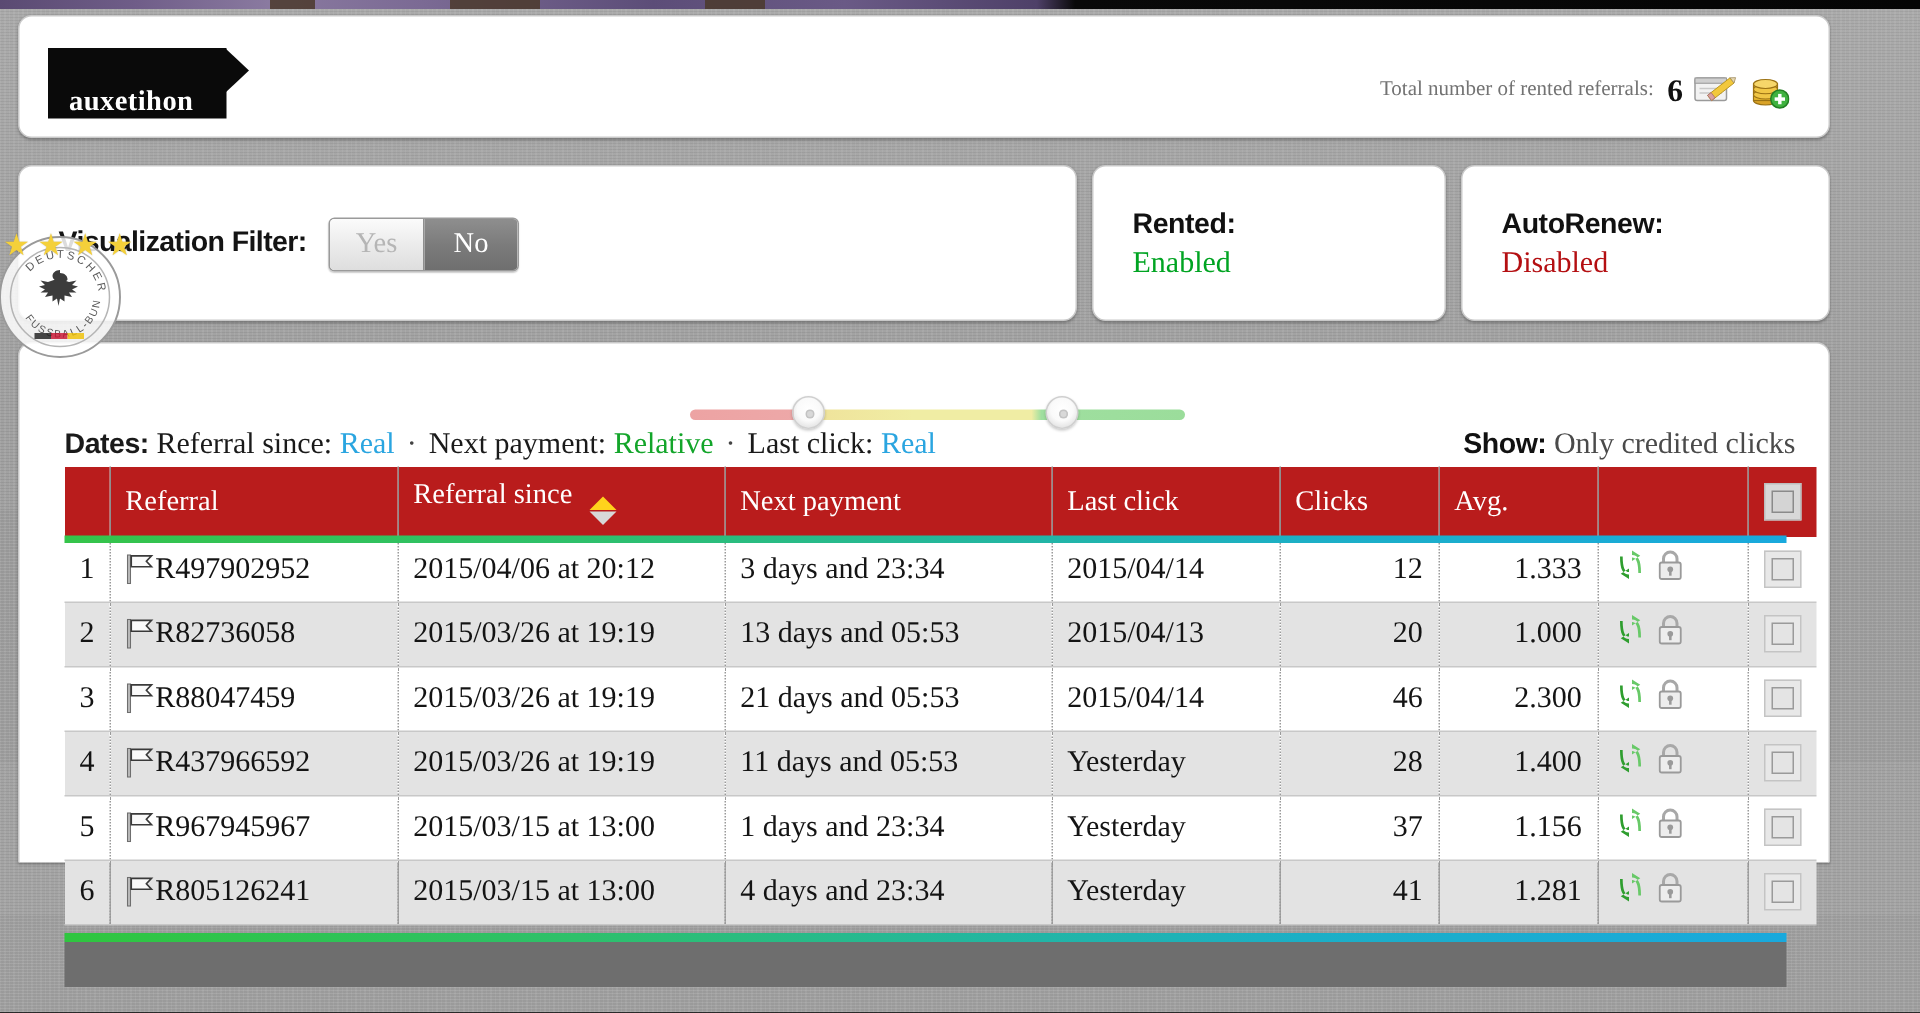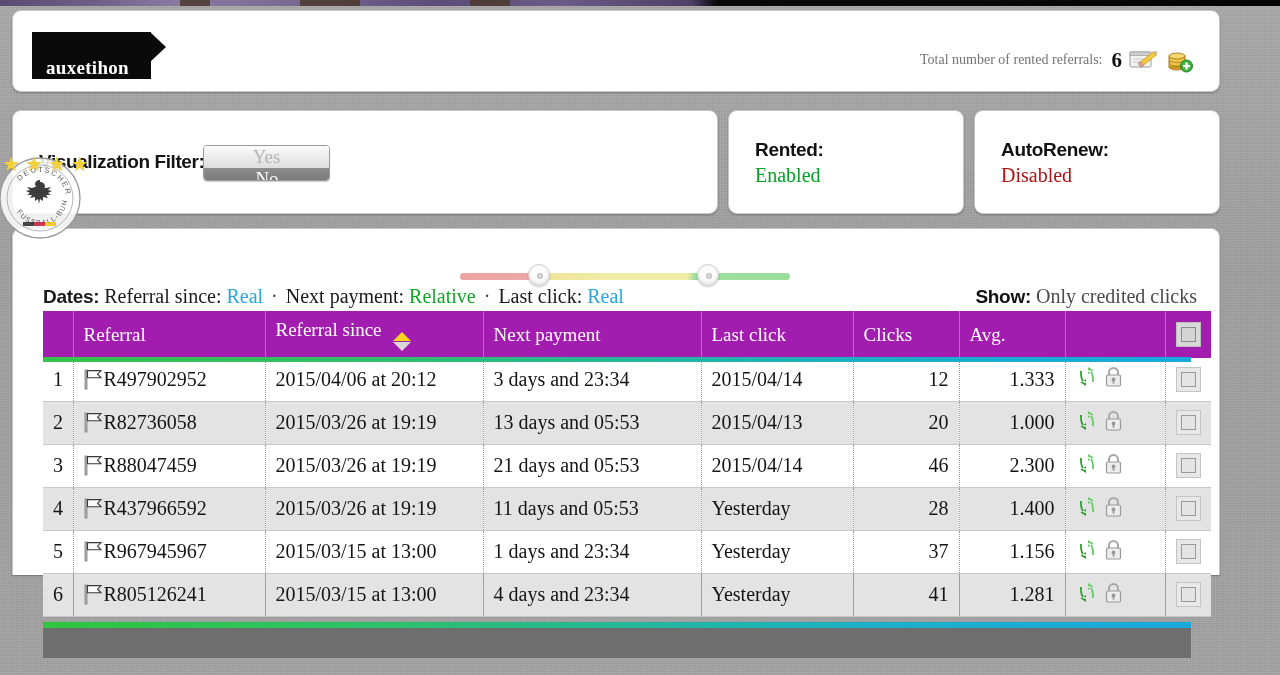--- a/index.html
+++ b/index.html
@@ -124,28 +124,27 @@
     left: 26px; top: 40px;
     font-family: "Liberation Sans", sans-serif;
     font-size: 19px;
     font-weight: bold;
     color: #141414;
     letter-spacing: -.4px;
   }
 
   #yesno-toggle {
     position: absolute;
-    left: 190px; top: 34px;
+    left: 206px; top: 34px;
     width: 127px; height: 36px;
     border: 1px solid #9a9a9a;
     border-radius: 4px;
     display: flex;
     overflow: hidden;
     box-shadow: 0 1px 1px rgba(0,0,0,.2);
-    flex-direction: column;
   }
   .seg {
     flex: 1;
     display: flex;
     align-items: center;
     justify-content: center;
     font-size: 19px;
   }
   .seg.off {
     background: linear-gradient(180deg,#fbfbfb 0%, #ebebeb 52%, #dedede 100%);
@@ -258,21 +257,21 @@
 
   
   #rr-table {
     position: absolute;
     left: 30px; top: 82px;
     width: 1148px;
     border-collapse: collapse;
     table-layout: fixed;
   }
   #rr-table th {
-    background: #a21caf;
+    background: #b91c1c;
     color: #ffffff;
     font-weight: normal;
     font-size: 19px;
     text-align: left;
     height: 47px;
     padding: 0 10px;
     border-right: 1px solid #8d8d8d;
     vertical-align: middle;
     position: relative;
   }

